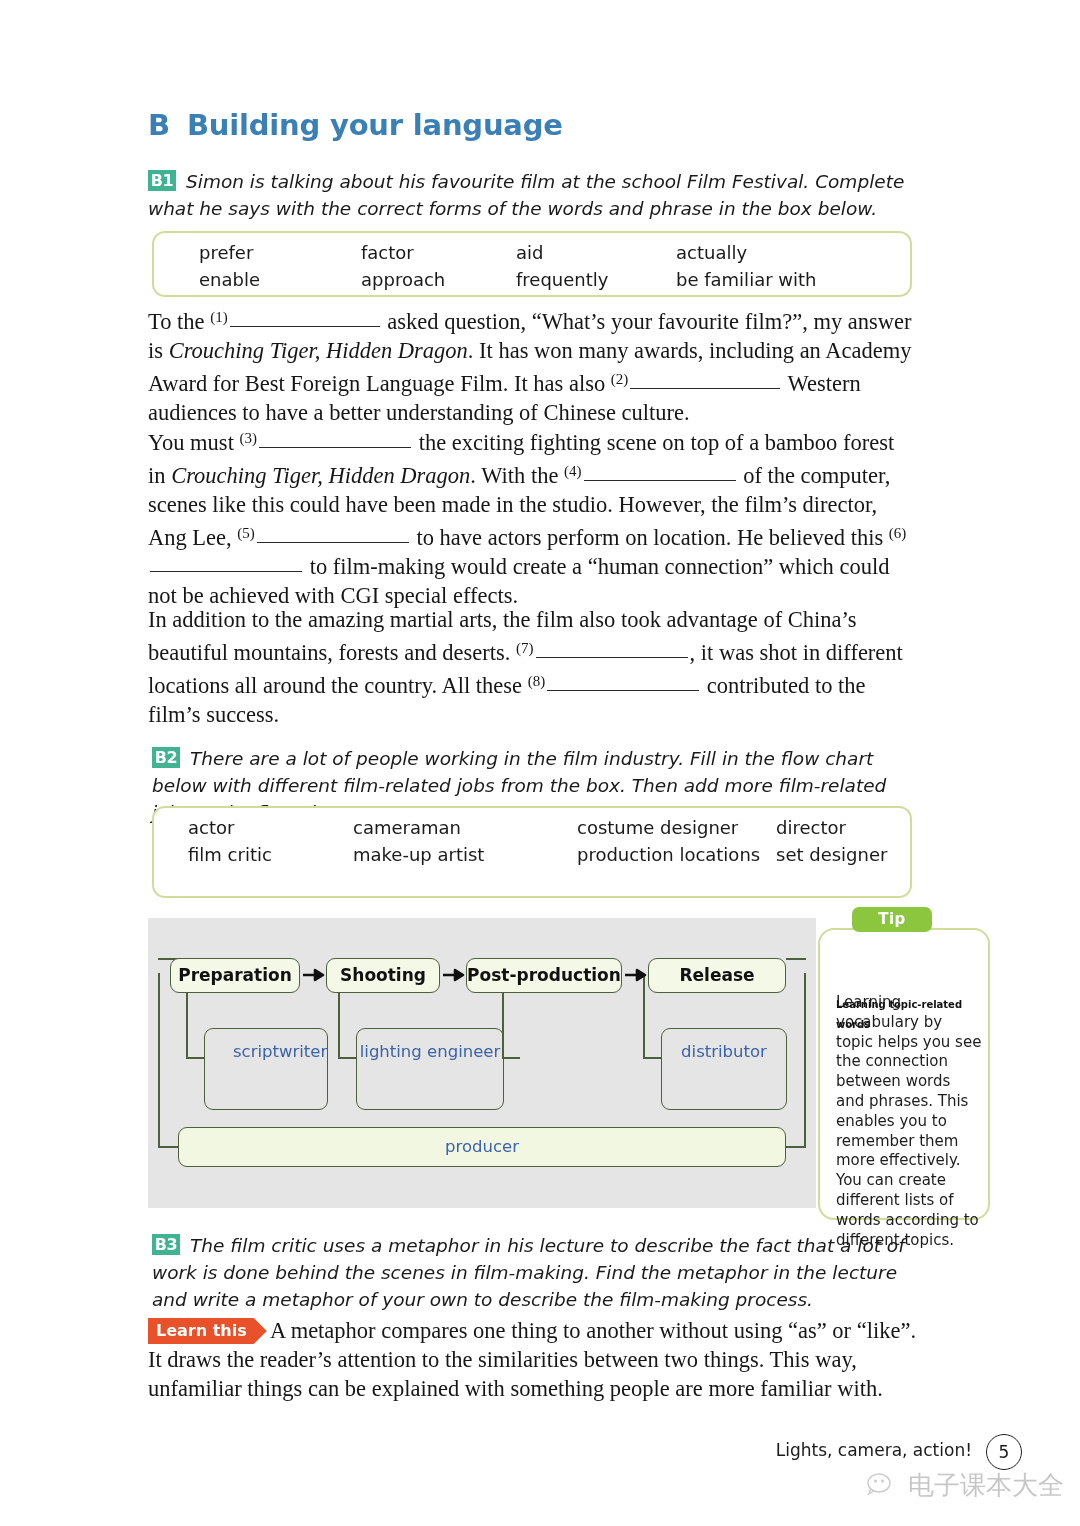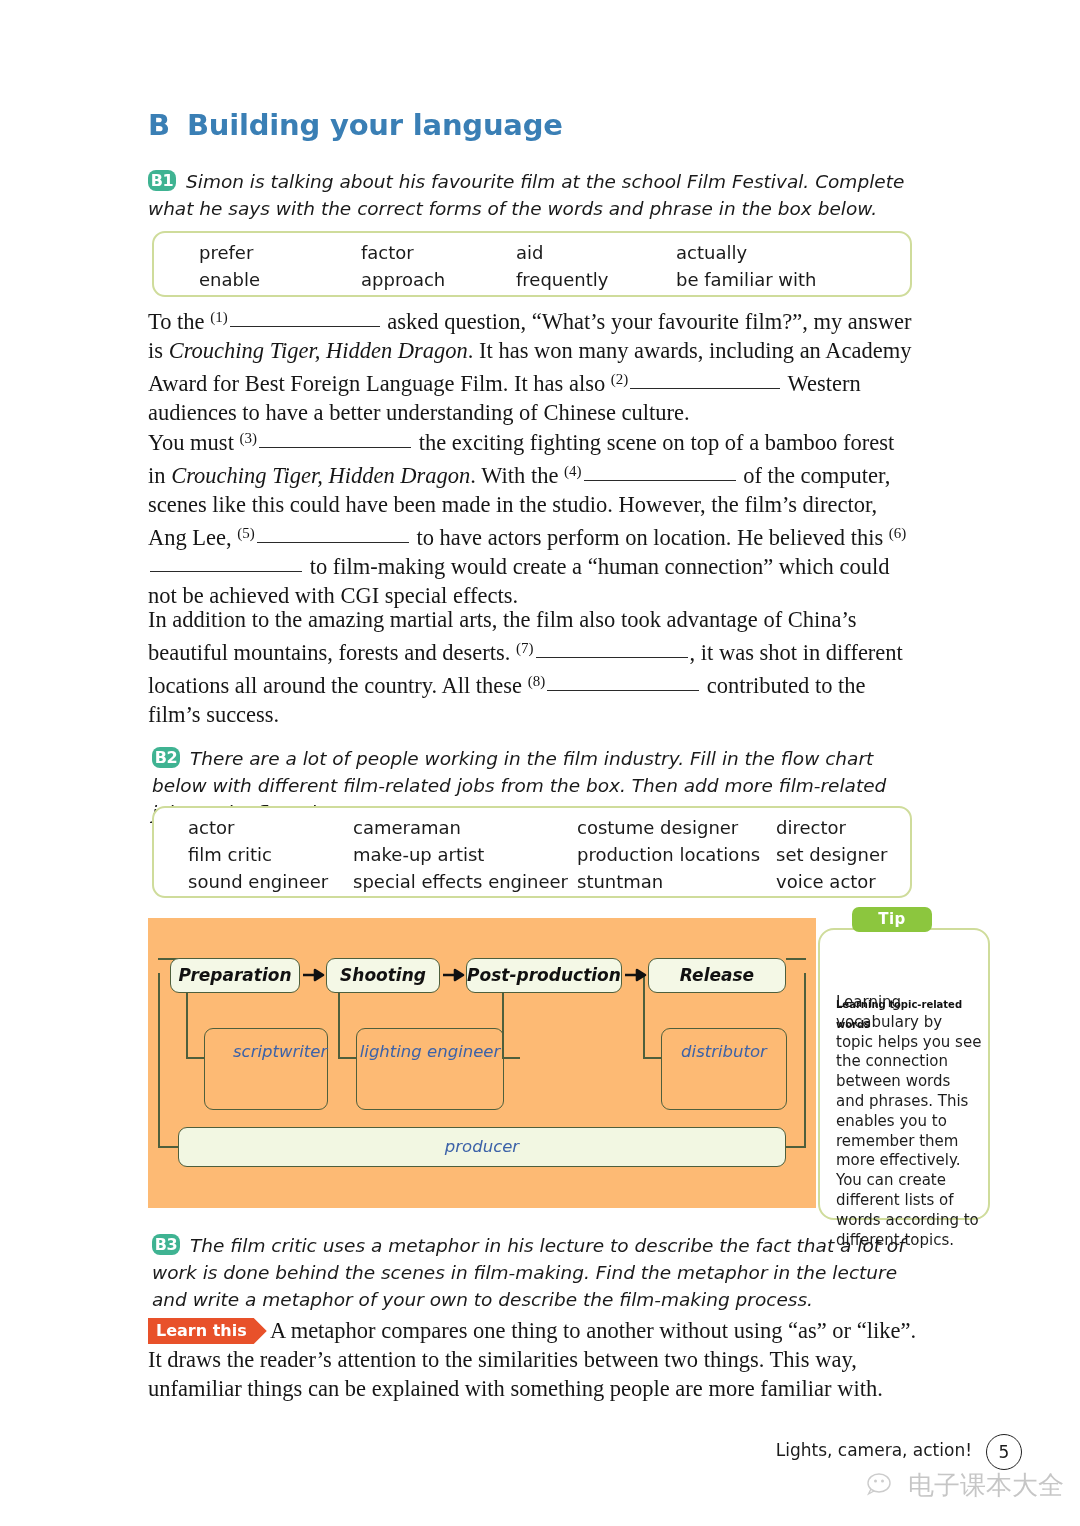--- a/index.html
+++ b/index.html
@@ -51,21 +51,20 @@
     font-style: normal;
     font-weight: bold;
     font-size: 16px;
     line-height: 21px;
     width: 28px;
     height: 21px;
     text-align: center;
     vertical-align: 2px;
     margin-right: 10px;
     letter-spacing: -0.4px;
-    border-radius: 8px;
   }
 
   
   .wordbox {
     position: absolute;
     border: 2px solid #cfdc9b;
     border-radius: 13px;
     box-sizing: border-box;
     background: #ffffff;
   }
@@ -101,22 +100,21 @@
     margin: 0 2px;
   }
 
   
   .flow-panel {
     position: absolute;
     left: 148px;
     top: 918px;
     width: 668px;
     height: 290px;
-    background: #fdba74;
-    font-style: italic;
+    background: #e5e5e5;
   }
   .fc-box {
     position: absolute;
     box-sizing: border-box;
     border: 1.6px solid #4e5f3c;
     border-radius: 9px;
     font-family: "DejaVu Sans", "Liberation Sans", sans-serif;
     text-align: center;
   }
   .fc-stage {
@@ -306,26 +304,20 @@
         <td style="width:224px">cameraman</td>
         <td style="width:199px">costume designer</td>
         <td>director</td>
       </tr>
       <tr>
         <td>film critic</td>
         <td>make-up artist</td>
         <td>production locations</td>
         <td>set designer</td>
       </tr>
-      <tr>
-        <td>sound engineer</td>
-        <td>special effects engineer</td>
-        <td>stuntman</td>
-        <td>voice actor</td>
-      </tr>
     </tbody>
       </table>
   </div>
 
   <div class="flow-panel">
 
     <div class="conn" style="left:10px; top:55px; width:1.6px; height:175px;"></div>
     <div class="conn" style="left:10px; top:40px; width:20px; height:1.6px;"></div>
     <div class="conn" style="left:10px; top:228px; width:22px; height:1.6px;"></div>
 

